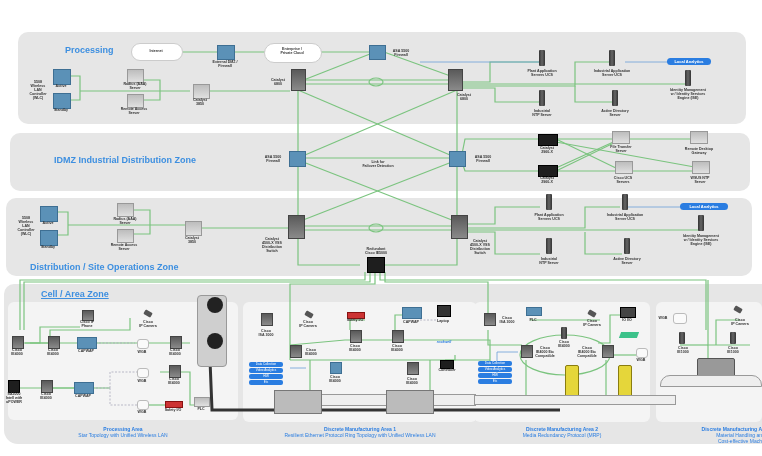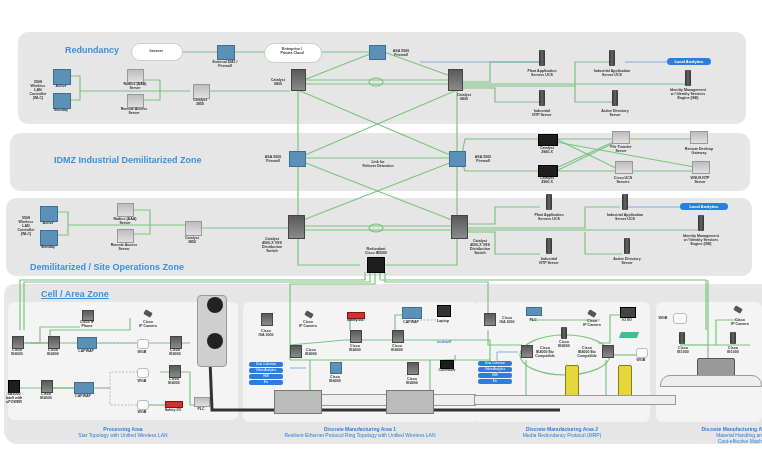--- a/index.html
+++ b/index.html
@@ -138,23 +138,23 @@
     <line x1="92" y1="343" x2="135" y2="343"></line>
     <polyline points="96,388 110,388 110,372 140,372"></polyline>
     <polyline points="110,388 110,405 140,405"></polyline>
     <line x1="420" y1="320" x2="438" y2="320"></line>
   </g>
   <g stroke="#333" stroke-width="3" fill="none">
     <polyline points="210,360 212,410 240,410 560,410"></polyline>
   </g>
 </svg>
 
-<div class="zone-title" style="left:65px;top:45px;">Redundancy</div>
-<div class="zone-title" style="left:54px;top:155px;">IDMZ Industrial Demilitarized Zone</div>
-<div class="zone-title" style="left:30px;top:262px;">Demilitarized / Site Operations Zone</div>
+<div class="zone-title" style="left:65px;top:45px;">Processing</div>
+<div class="zone-title" style="left:54px;top:155px;">IDMZ Industrial Distribution Zone</div>
+<div class="zone-title" style="left:30px;top:262px;">Distribution / Site Operations Zone</div>
 <div class="zone-title" style="left:41px;top:289px;text-decoration:underline;">Cell / Area Zone</div>
 
 <div class="dev cloud" style="left:131px;top:43px;width:50px;height:16px;"></div>
 <div class="lbl" style="left:131px;top:49px;width:50px;">Internet</div>
 <div class="dev cloud" style="left:264px;top:43px;width:56px;height:18px;"></div>
 <div class="lbl" style="left:264px;top:47px;width:56px;">Enterprise /
 Private Cloud</div>
 <div class="dev fw" style="left:217px;top:45px;width:16px;height:13px;"></div>
 <div class="lbl" style="left:205px;top:60px;width:40px;">External DMZ /
 Firewall</div>

